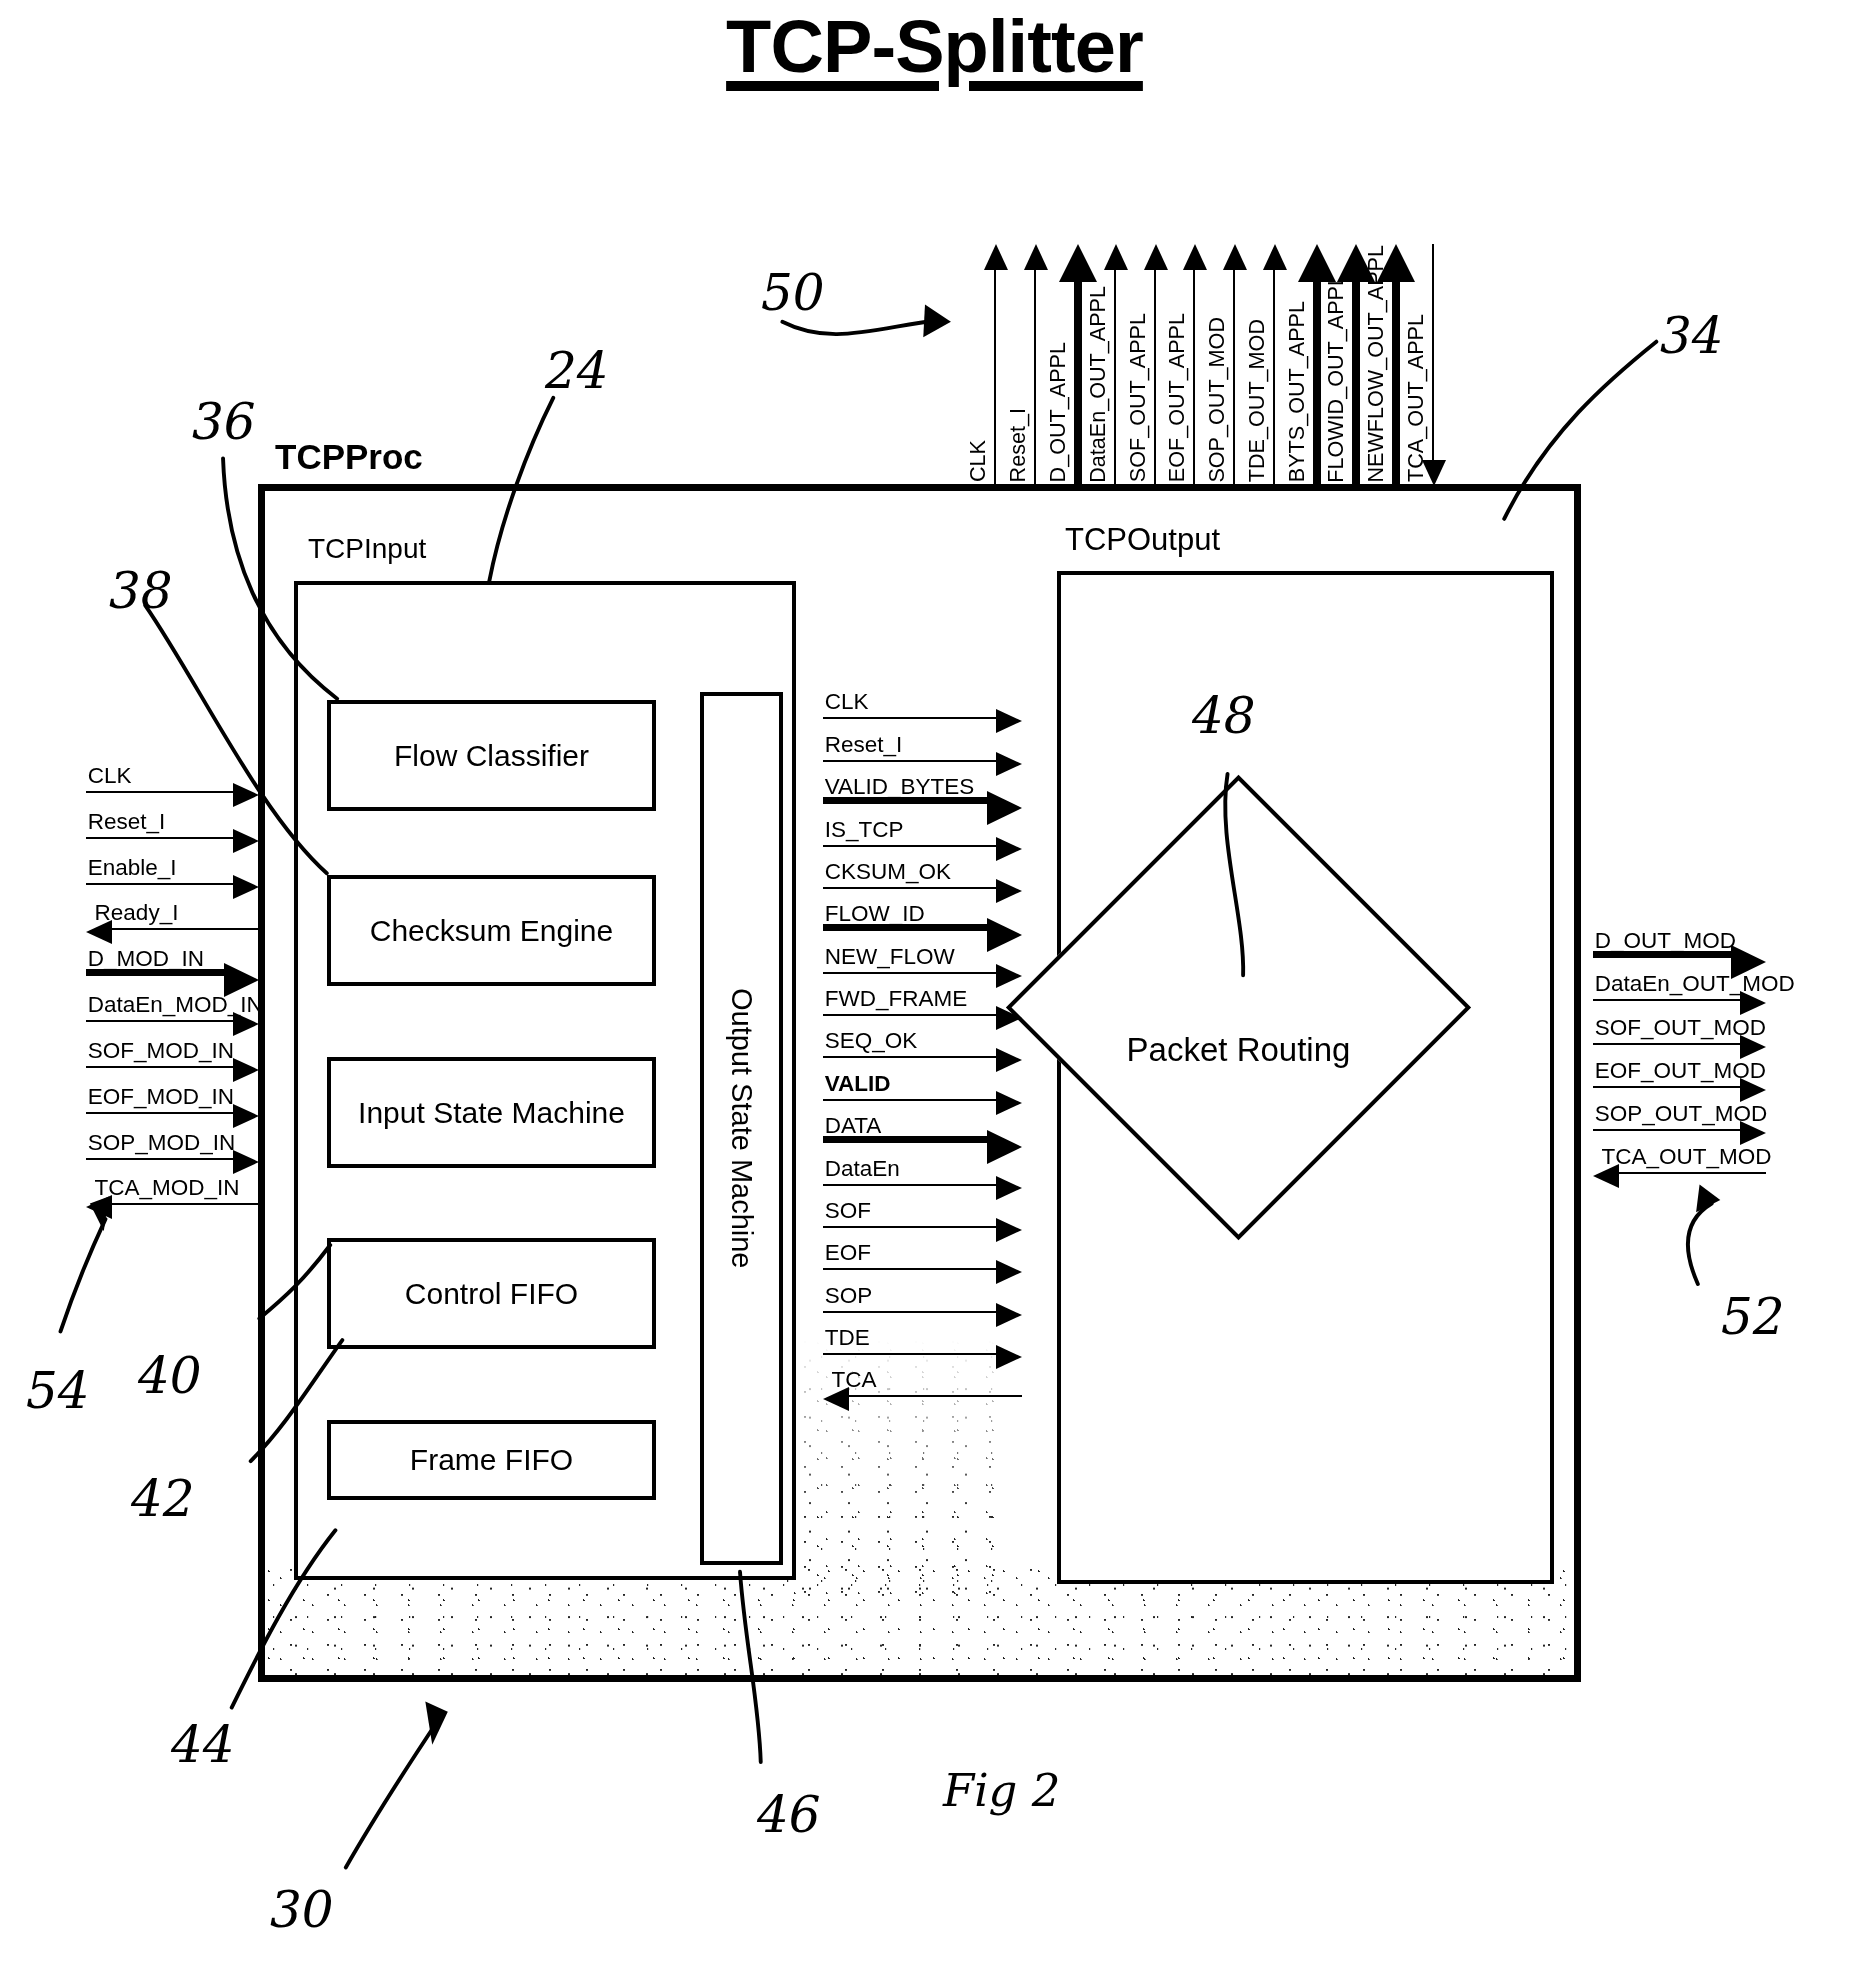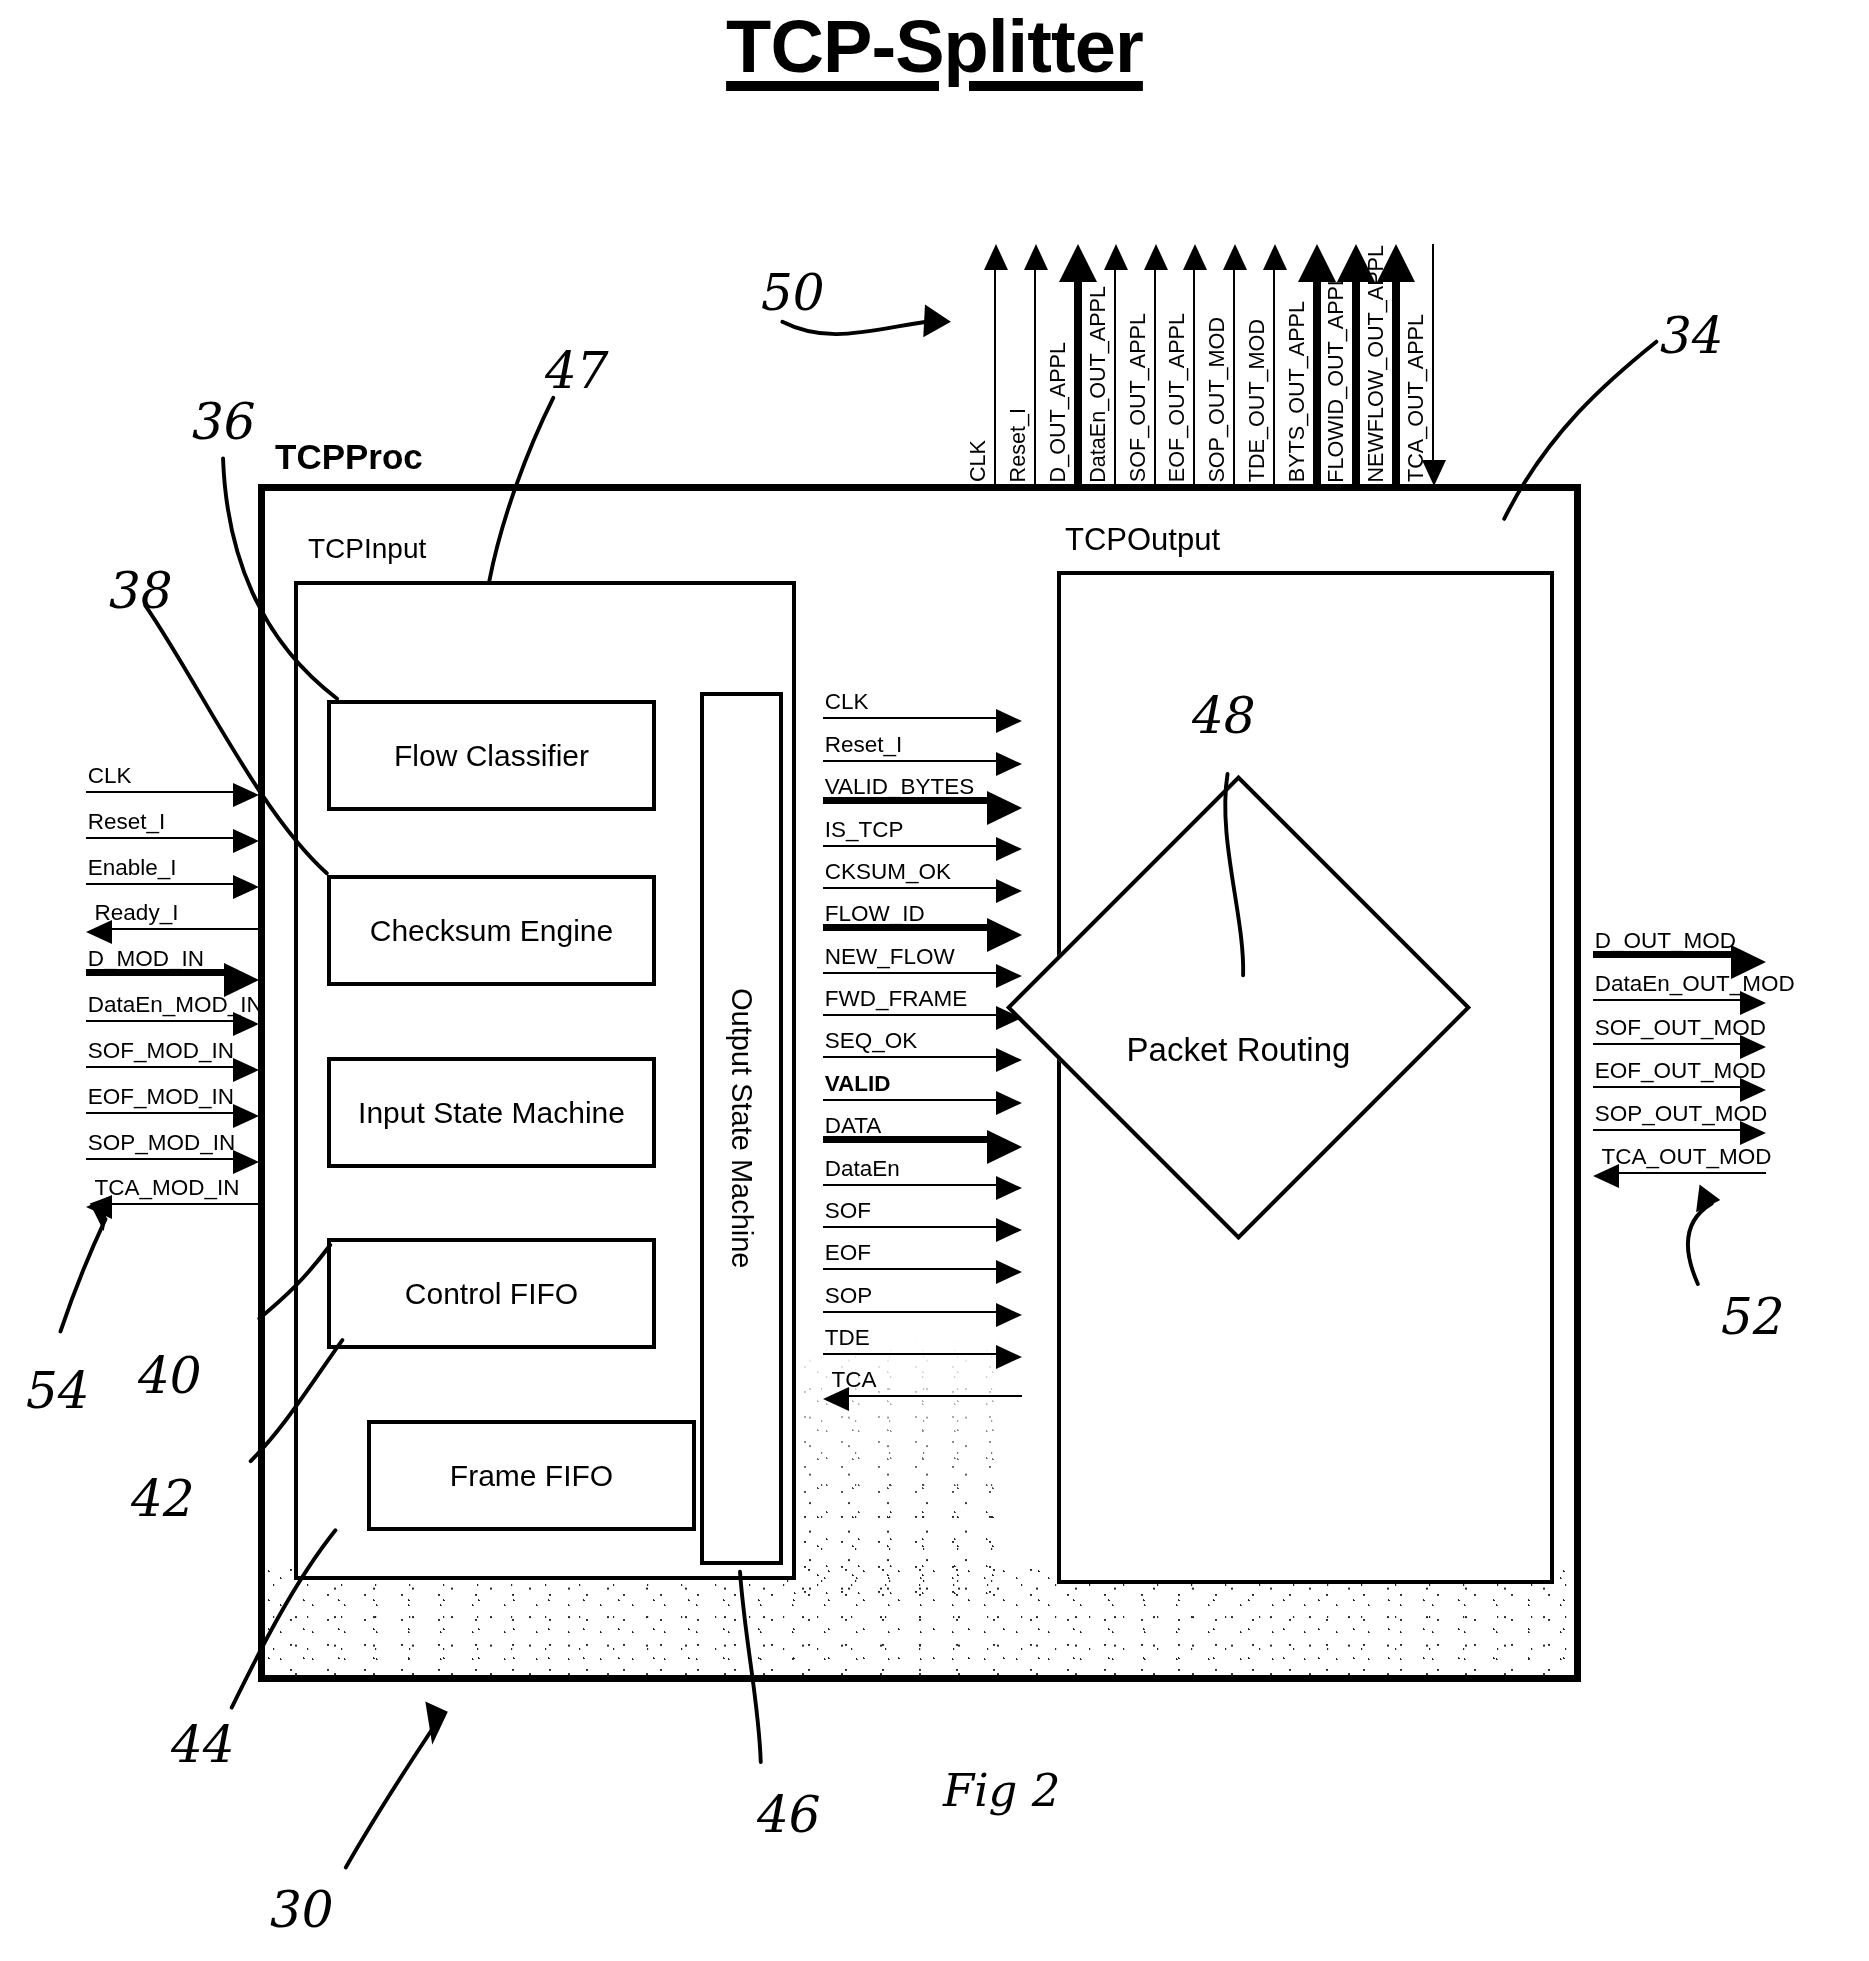--- a/index.html
+++ b/index.html
@@ -66,21 +66,21 @@
 
   .ib {
     position:absolute; border:4.3px solid #000; box-sizing:border-box;
     background:#fff; display:flex; align-items:center; justify-content:center;
     font-size:30px;
   }
   #box-flow      { left:327px; top:700px;  width:329px; height:111px; }
   #box-cksum     { left:327px; top:875px; width:329px; height:111px; }
   #box-ism       { left:327px; top:1057px; width:329px; height:111px; }
   #box-ctrlfifo  { left:327px; top:1238px; width:329px; height:111px; }
-  #box-framefifo { left:327px; top:1420px; width:329px; height:111px;margin-left:40px; }
+  #box-framefifo { left:327px; top:1420px; width:329px; height:80px; }
 
   
   #box-osm {
     position:absolute; left:700px; top:692px; width:83px; height:873px;
     border:4.3px solid #000; box-sizing:border-box; background:#fff;
     display:flex; align-items:center; justify-content:center;
   }
   #box-osm span {
     writing-mode:vertical-rl; font-size:29px; white-space:nowrap;
   }
@@ -405,21 +405,21 @@
       </div>
       <div class="sig" style="left: 1593px; top: 1174px; width: 173px;">
         <div class="lbl" style="left: 8.6px;">TCA_OUT_MOD</div>
         <div class="line" style="width: 147px; left: 26px;"></div>
         <div class="arr left" style="top: -10.4px; left: 0px;"></div>
       </div>
     </div>
 
   <div class="hw" style="left:761px; top:264px;">50</div>
   <div class="hw" style="left:1660px; top:307px;">34</div>
-  <div class="hw" style="left:545px; top:342px;">47</div>
+  <div class="hw" style="left:545px; top:342px;">24</div>
   <div class="hw" style="left:192px; top:393px;">36</div>
   <div class="hw" style="left:109px; top:562px;">38</div>
   <div class="hw" style="left:1192px; top:687px;">48</div>
   <div class="hw" style="left:26px;  top:1362px;">54</div>
   <div class="hw" style="left:138px; top:1347px;">40</div>
   <div class="hw" style="left:131px; top:1470px;">42</div>
   <div class="hw" style="left:1721px; top:1288px;">52</div>
   <div class="hw" style="left:171px; top:1716px;">44</div>
   <div class="hw" style="left:270px; top:1881px;">30</div>
   <div class="hw" style="left:726px; top:1786px;margin-left:31px;">46</div>

